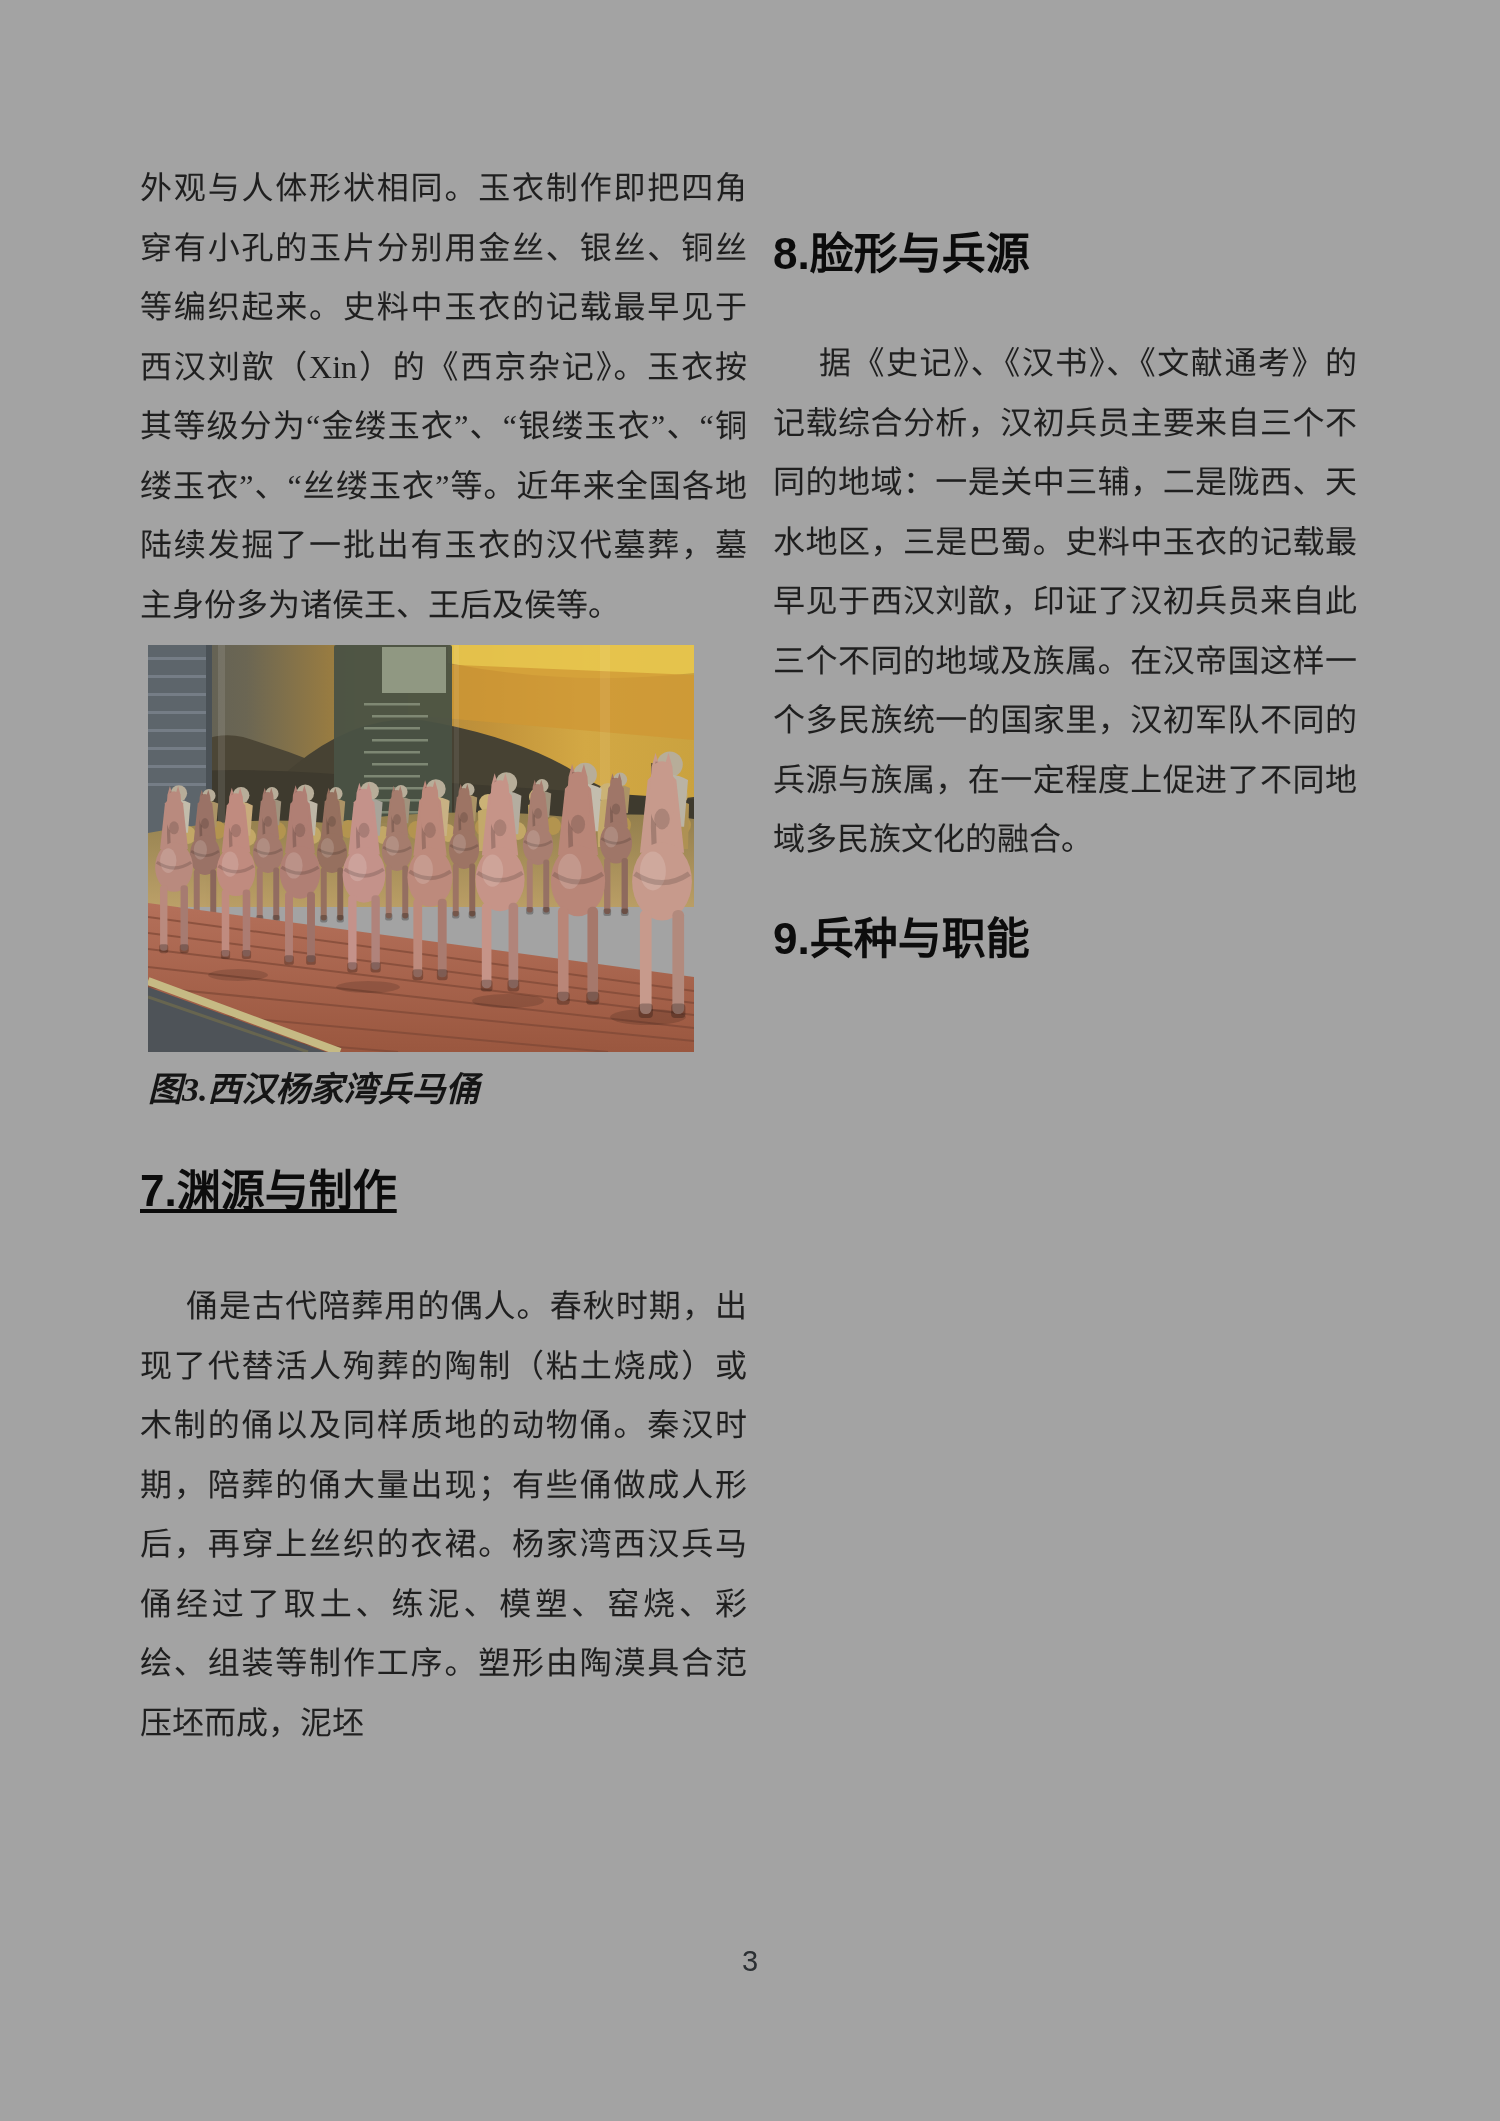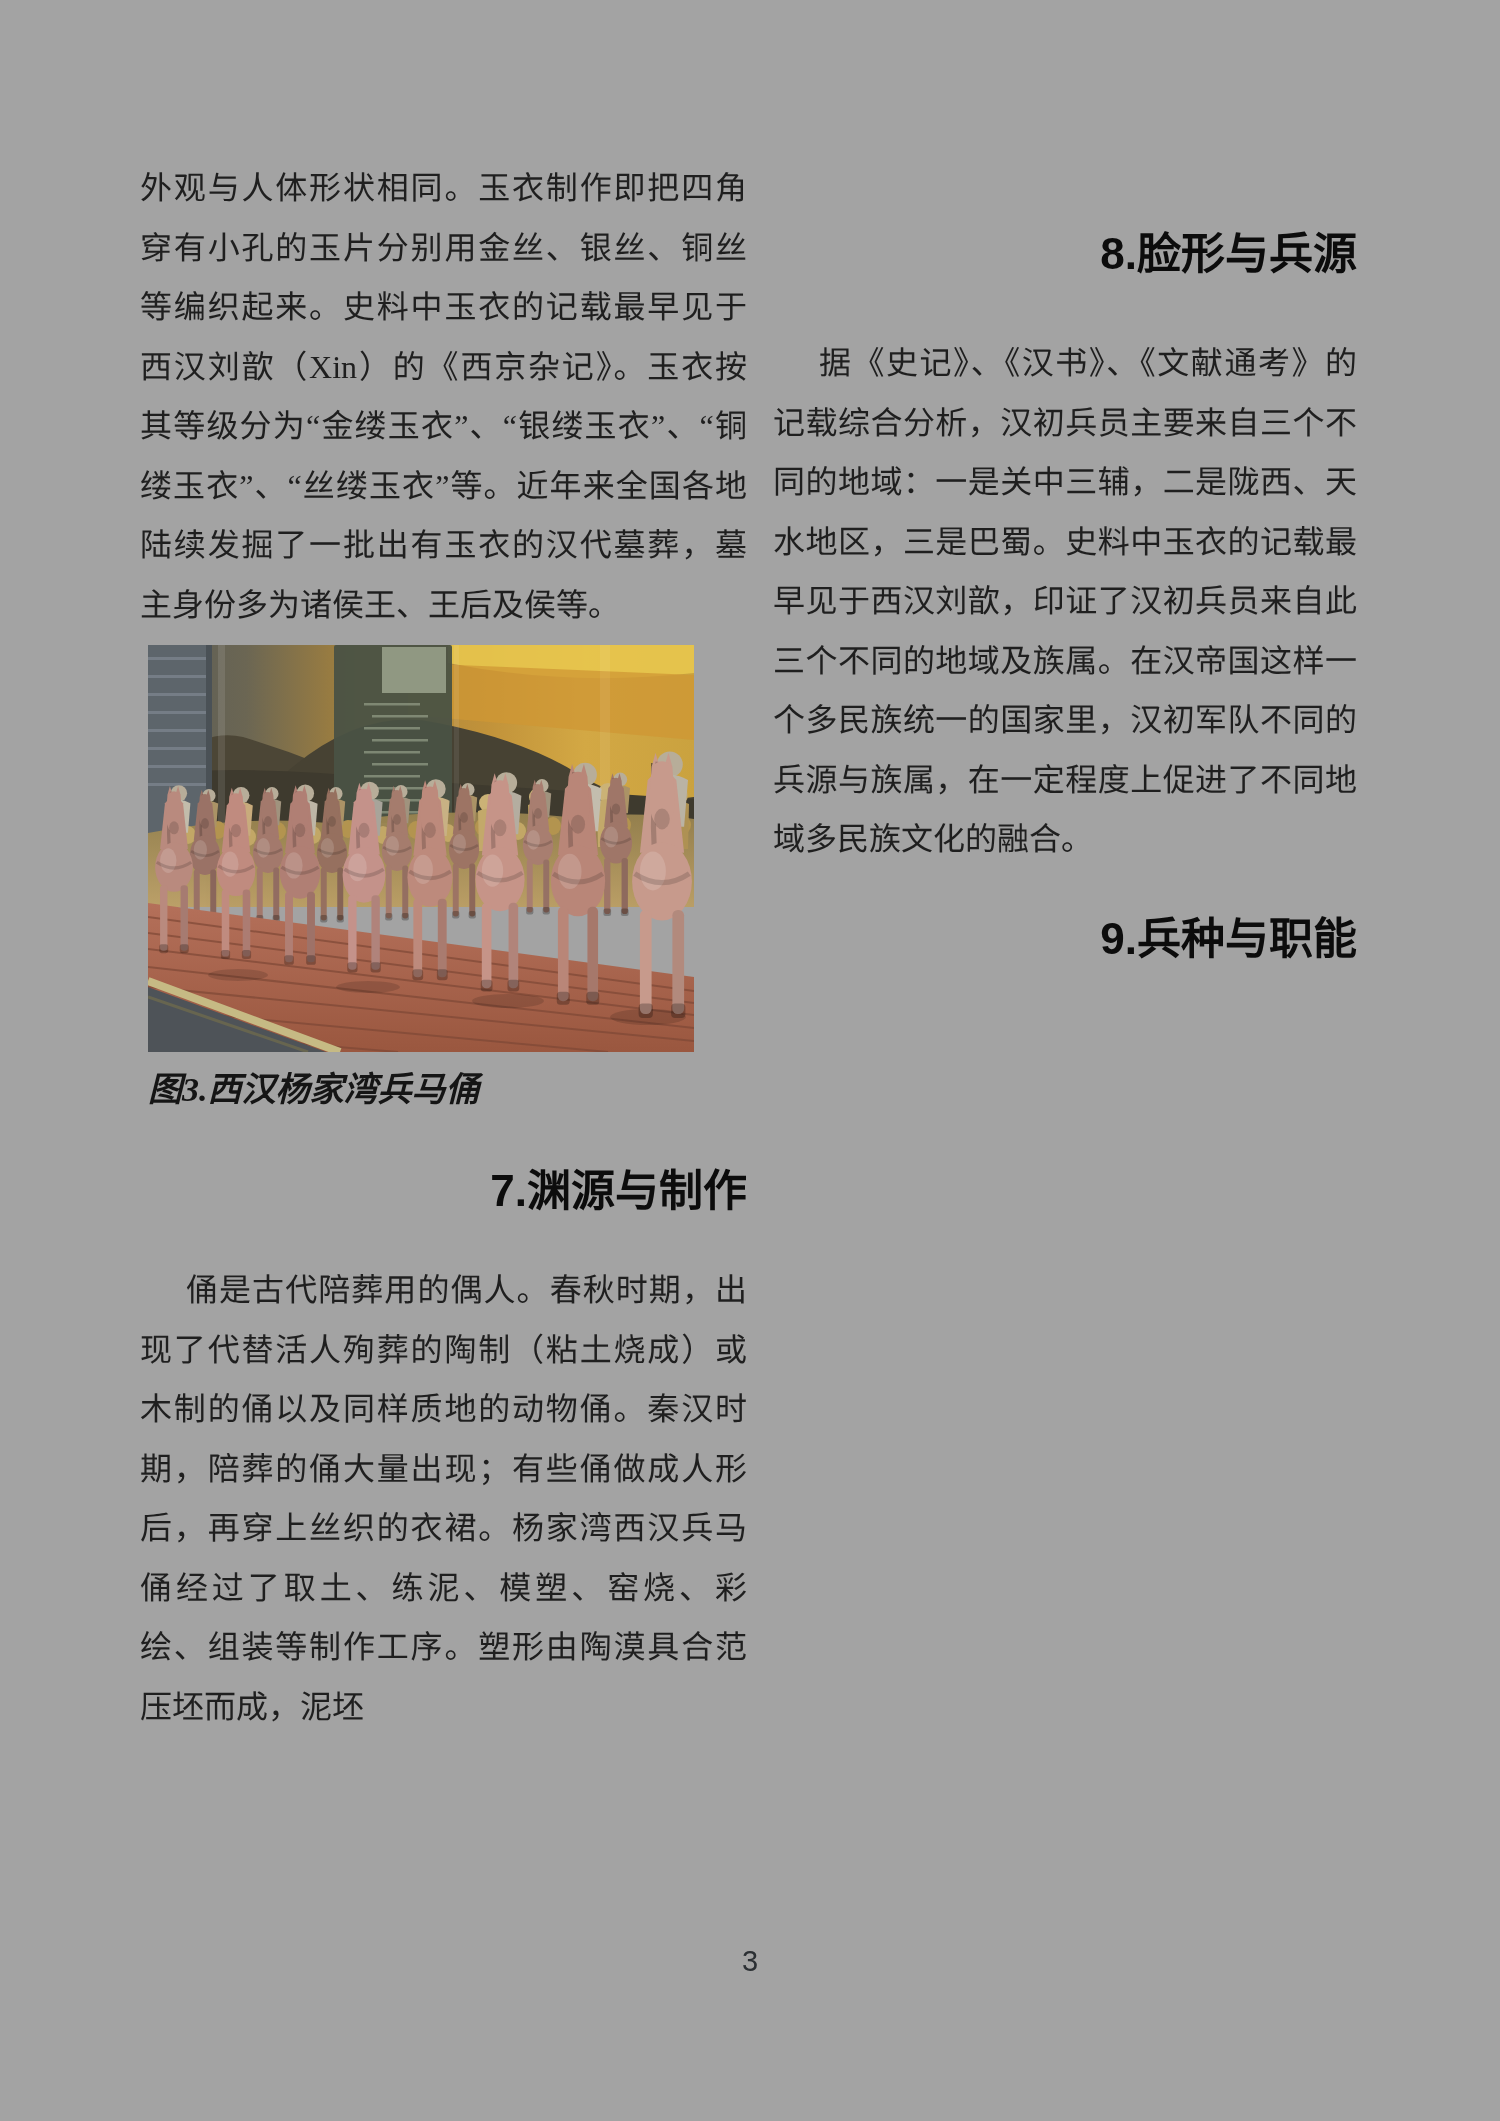--- a/index.html
+++ b/index.html
@@ -7,22 +7,22 @@
        font-family:"Liberation Serif","DejaVu Serif",serif;color:#1f1f1f;}
   .page{position:relative;width:1500px;height:2121px;background:#a3a3a3;overflow:hidden;}
   .col{position:absolute;top:159px;}
   .col-left{left:140px;width:607px;}
   .col-right{left:773px;width:584px;}
   .body-text{margin:0;font-size:32px;line-height:59.5px;text-align:justify;
              font-family:"Liberation Serif","DejaVu Serif",serif;color:#1f1f1f;}
   .indent{text-indent:46px;}
   .ref-sup{font-size:0.58em;vertical-align:super;line-height:0;}
   .section-heading{margin:0;font-family:"Liberation Sans","DejaVu Sans",sans-serif;
-             font-weight:700;font-size:44px;line-height:53px;text-align:right;color:#0c0c0c;}
-  .h7{margin:52px 0 44px 0;}
+             font-weight:700;font-size:44px;line-height:53px;text-align:left;color:#0c0c0c;}
+  .h7{margin:52px 0 60px 0;text-decoration:underline;}
   .h8{margin:68px 0 54px 0;}
   .h9{margin:42px 0 38px 0;}
   figure{margin:10px 0 0 8px;padding:0;}
   .figure-image{width:546px;height:407px;overflow:hidden;}
   .figure-image svg{display:block;width:546px;height:407px;filter:blur(0.4px);}
   .figure-caption{margin-top:16px;font-weight:700;font-style:italic;font-size:34px;
              line-height:44px;text-align:left;color:#151515;
              font-family:"Liberation Serif","DejaVu Serif",serif;}
   .p2{margin-top:18px;}
   .page-footer{position:absolute;top:1945px;left:0;width:1500px;text-align:center;

